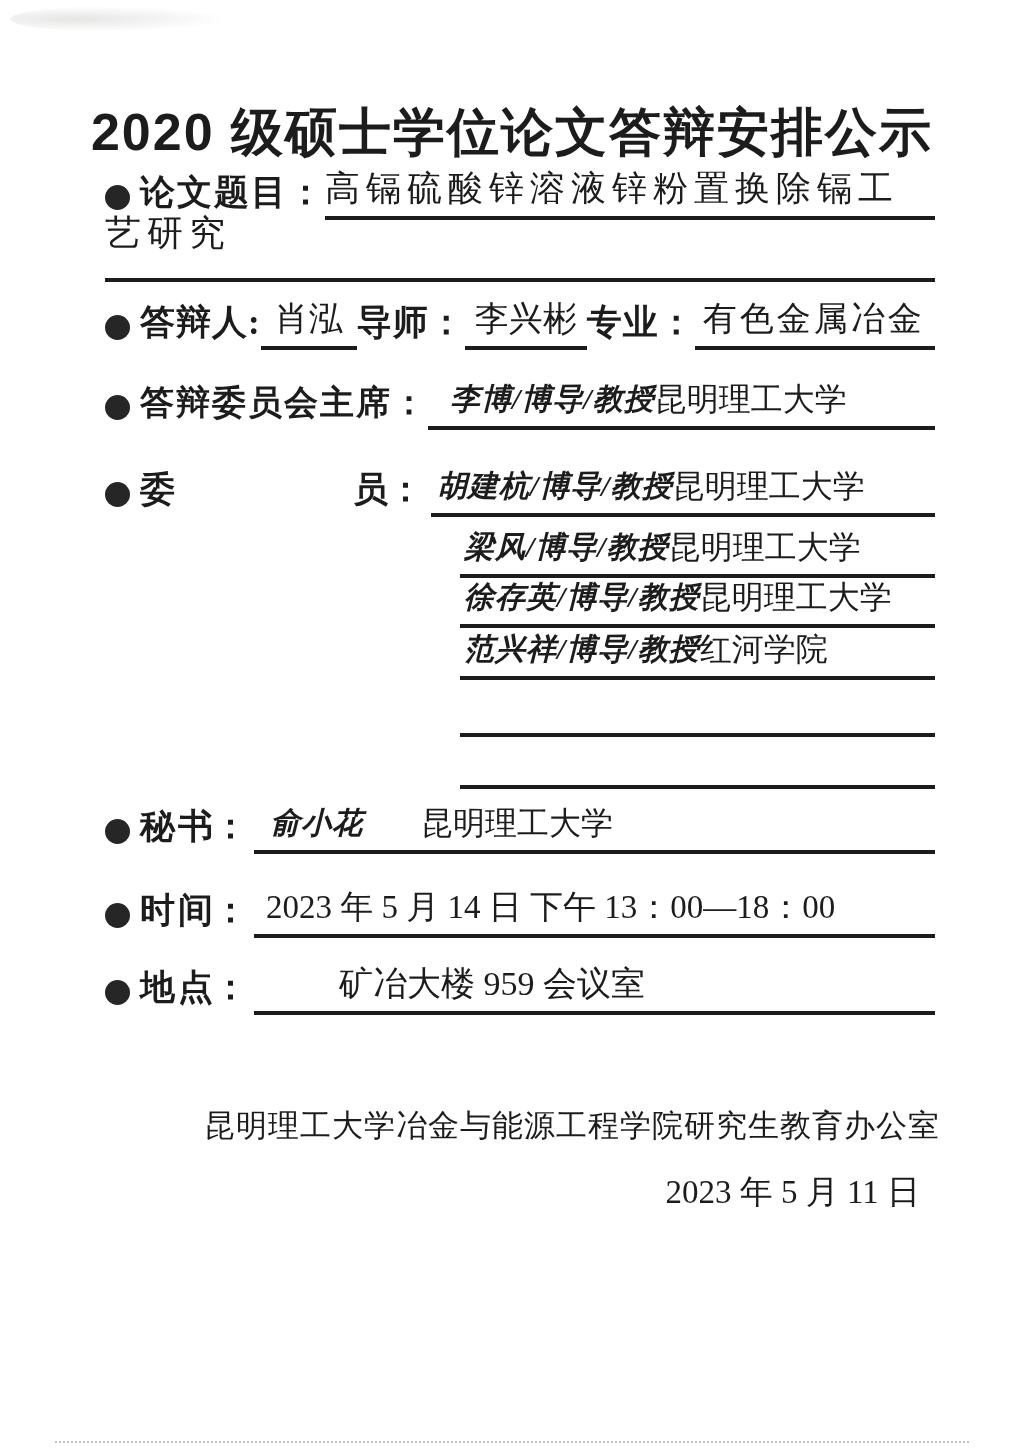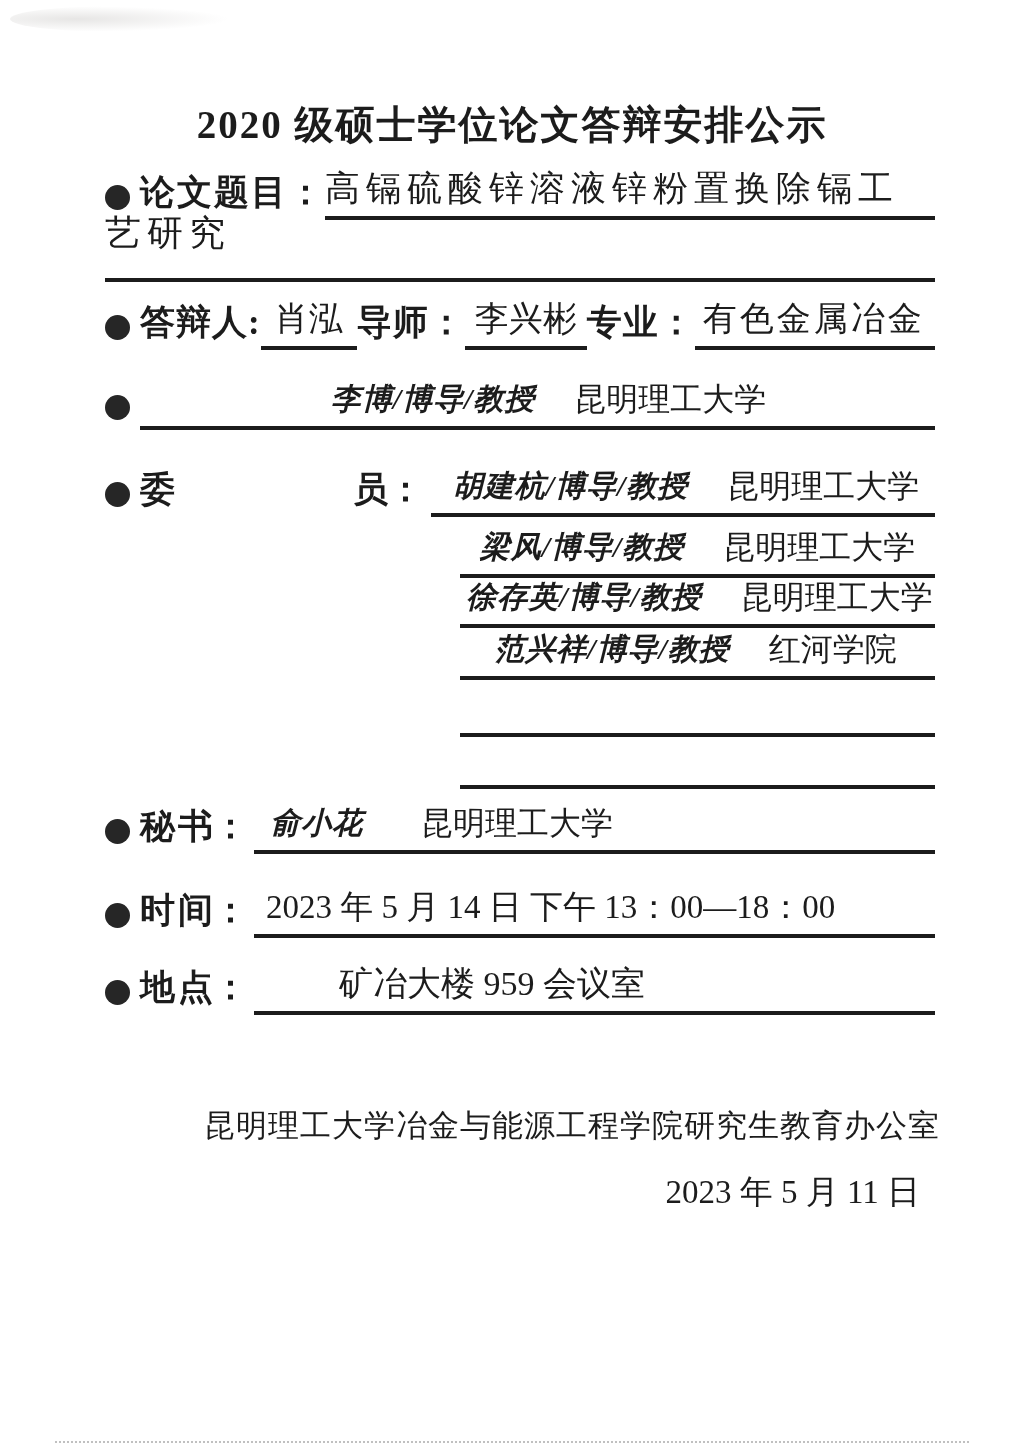--- a/index.html
+++ b/index.html
@@ -14,22 +14,22 @@
     position:absolute; top:6px; left:10px; width:220px; height:26px;
     background:radial-gradient(ellipse at 30% 50%, rgba(120,115,110,.18), rgba(255,255,255,0) 70%);
     border-radius:50%;
   }
   .edge-speckle {
     position:absolute; bottom:5px; left:55px; right:55px; height:0;
     border-top:2px dotted rgba(140,140,140,.55);
   }
   .title {
     position:absolute; top:98px; left:0; width:100%; text-align:center;
-    font-family:Liberation Serif, serif; font-weight:700;
-    font-size:39px; letter-spacing:2px; white-space:nowrap;
+    font-family:Liberation Sans, sans-serif; font-weight:700;
+    font-size:52px; letter-spacing:2px; white-space:nowrap;
   }
   .row { position:absolute; display:flex; align-items:stretch; }
   .bullet {
     width:25px; height:25px; border-radius:50%; background:#262626;
     align-self:flex-end; margin:0 10px 10px 0; flex:0 0 auto;
   }
   .lab {
     font-weight:700; font-size:35px; white-space:nowrap;
     display:flex; align-items:flex-end; padding-bottom:4px; letter-spacing:2px;
   }
@@ -41,21 +41,21 @@
     border-bottom:4px solid var(--ink); display:flex; align-items:flex-end;
     padding-bottom:4px; white-space:nowrap;
   }
   .val { font-size:34px; }
   .grow { flex:1 1 auto; }
   .hand {
     font-style:italic; font-weight:700; font-size:30px; letter-spacing:1px;
     padding-bottom:2px;
   }
   .org { font-size:32px; }
-  .between { justify-content:center;gap:39px; }
+  .between { justify-content:flex-start; }
   .thesis-line2 {
     position:absolute; border-bottom:4px solid var(--ink);
     font-size:36px; letter-spacing:6px; padding-bottom:20px; white-space:nowrap;
   }
   .blank-line { position:absolute; height:0; border-top:4px solid var(--ink); }
   .footer-office {
     position:absolute; top:1105px; left:180px; width:760px; text-align:right;
     font-weight:400; font-size:31px; letter-spacing:1px; white-space:nowrap;
   }
   .footer-date {
@@ -87,20 +87,21 @@
     <span class="lab" style="letter-spacing:1px;">答辩人:</span>
     <span class="u val" style="padding:0 14px 4px 14px;">肖泓</span>
     <span class="lab" style="letter-spacing:1px;">导师：</span>
     <span class="u val" style="padding:0 10px 4px 10px;">李兴彬</span>
     <span class="lab" style="letter-spacing:1px;">专业：</span>
     <span class="u grow val" style="letter-spacing:3px;padding-left:8px;">有色金属冶金</span>
   </div>
 
   <div class="row" style="top:380px;left:105px;width:830px;height:50px;">
     <span class="bullet"></span>
+    <span class="lab" style="font-size:34px;">答辩委员会主席：</span>
     <span class="u grow between">
       <span class="hand" style="padding-left:22px;">李博/博导/教授</span>
       <span class="org">昆明理工大学</span>
     </span>
   </div>
 
   <div class="row" style="top:467px;left:105px;width:830px;height:50px;">
     <span class="bullet"></span>
     <span class="lab-split" style="width:283px;">
       <span>委</span>

